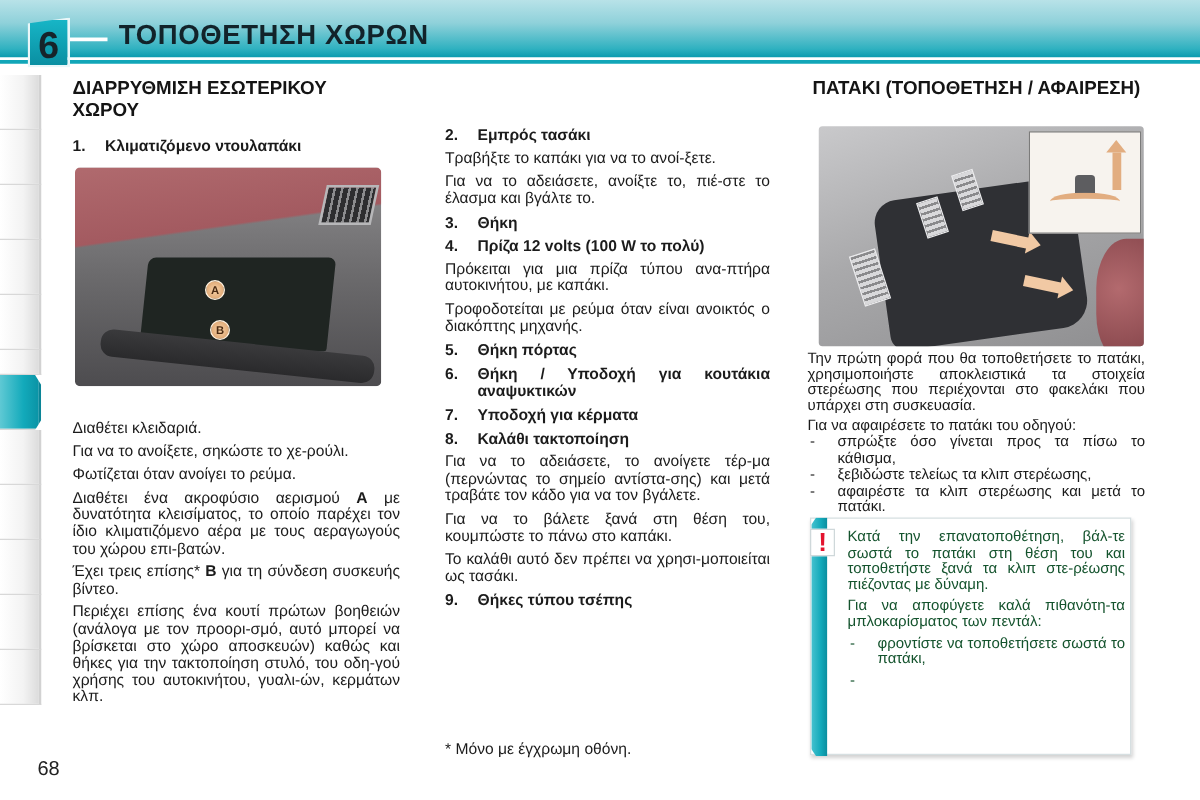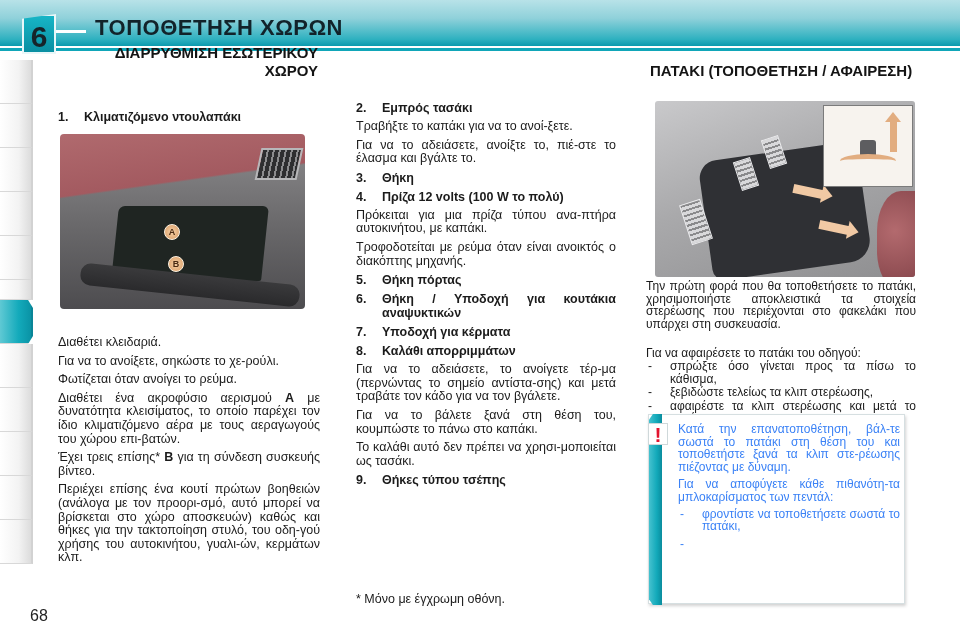--- a/index.html
+++ b/index.html
@@ -45,21 +45,21 @@
 
   
   .section-heading { position: absolute; font-size: 15px; font-weight: bold; line-height: 18px; color: #141414; }
   .body-text { font-size: 12.5px; line-height: 13.6px; color: #1b1b1b; text-align: justify; }
   .para { margin-bottom: 5px; }
   .item-title { font-size: 12.5px; font-weight: bold; line-height: 14px; margin-bottom: 5px; display: flex; }
   .item-num { width: 26px; flex-shrink: 0; }
   .item-text { flex: 1; }
 
   
-  .col1-title { left: 58px; top: 44px; width: 260px; text-align: right; }
+  .col1-title { left: 58px; top: 62px; width: 260px; }
   .col1-item1 { position: absolute; left: 58px; top: 110px; width: 260px; }
   .photo-glovebox {
     position: absolute; left: 60px; top: 134px; width: 245px; height: 175px;
     background:
       linear-gradient(172deg, #b06a6e 0%, #a35a60 30%, transparent 31%),
       linear-gradient(180deg, #8d8c8e 0%, #6b6a6c 50%, #4d4c4f 100%);
     border-radius: 4px; overflow: hidden;
   }
   .glove-cavity {
     position: absolute; left: 55px; top: 72px; width: 150px; height: 75px;
@@ -135,21 +135,21 @@
   .warning-bar {
     position: absolute; left: 649px; top: 414px; width: 13px; height: 191px;
     background: linear-gradient(to right, #46c2cf, #12a9ba 60%, #0a8c9d);
     clip-path: polygon(0 3%, 30% 0, 100% 0, 100% 100%, 30% 100%, 0 97%);
   }
   .warning-icon {
     position: absolute; left: 648px; top: 423px; width: 20px; height: 22px;
     background: #ffffff; border: 1px solid #cfd8da;
     color: #e3132e; font-weight: bold; font-size: 21px; line-height: 22px; text-align: center;
   }
-  .warning-body { position: absolute; left: 678px; top: 423px; width: 222px; font-size: 12px; line-height: 12.6px; color: #3b82f6; }
+  .warning-body { position: absolute; left: 678px; top: 423px; width: 222px; font-size: 12px; line-height: 12.6px; color: #14532d; }
   .warning-body .para { margin-bottom: 5px; text-align: justify; }
 
   
   .page-number { position: absolute; left: 30px; top: 607px; font-size: 16px; color: #222; }
   .watermark { position: absolute; left: 680px; top: 612px; font-size: 26px; color: #9a9a9a; letter-spacing: 0.2px; margin-top: 42px; }
 </style>
 </head>
 <body>
 
 <div class="header"></div>
@@ -226,21 +226,21 @@
   <div class="item-title">
     <span class="item-num">6.</span>
     <span class="item-text">Θήκη / Υποδοχή για κουτάκια αναψυκτικών</span>
   </div>
   <div class="item-title">
     <span class="item-num">7.</span>
     <span class="item-text">Υποδοχή για κέρματα</span>
   </div>
   <div class="item-title">
     <span class="item-num">8.</span>
-    <span class="item-text">Καλάθι απορριμμάτων</span>
+    <span class="item-text">Καλάθι τακτοποίηση</span>
   </div>
   <p class="para">Για να το αδειάσετε, το ανοίγετε τέρ-μα (περνώντας το σημείο αντίστα-σης) και μετά τραβάτε τον κάδο για να τον βγάλετε.</p>
   <p class="para">Για να το βάλετε ξανά στη θέση του, κουμπώστε το πάνω στο καπάκι.</p>
   <p class="para">Το καλάθι αυτό δεν πρέπει να χρησι-μοποιείται ως τασάκι.</p>
 
   <div class="item-title">
     <span class="item-num">9.</span>
     <span class="item-text">Θήκες τύπου τσέπης</span>
   </div>
 </div>
@@ -258,42 +258,42 @@
   <div class="mat-arrow" style="left:138px; top:86px"></div>
   <div class="mat-arrow" style="left:164px; top:122px"></div>
   <div class="inset">
     <div class="inset-clip"></div>
     <div class="inset-ring"></div>
     <div class="inset-arrow"></div>
   </div>
 </div>
 
 <div class="col3-body">
-  <p class="para" style="text-align:justify; margin-bottom:17px">Την πρώτη φορά που θα τοποθετήσετε το πατάκι, χρησιμοποιήστε αποκλειστικά τα στοιχεία στερέωσης που περιέχονται στο φακελάκι που υπάρχει στη συσκευασία.</p>
+  <p class="para" style="text-align:justify; margin-bottom:4px">Την πρώτη φορά που θα τοποθετήσετε το πατάκι, χρησιμοποιήστε αποκλειστικά τα στοιχεία στερέωσης που περιέχονται στο φακελάκι που υπάρχει στη συσκευασία.</p>
   <p class="para" style="margin-bottom:0">Για να αφαιρέσετε το πατάκι του οδηγού:</p>
   <div class="bullet">
     <span class="bullet-dash">-</span>
     <span class="bullet-text">σπρώξτε όσο γίνεται προς τα πίσω το κάθισμα,</span>
   </div>
   <div class="bullet">
     <span class="bullet-dash">-</span>
     <span class="bullet-text">ξεβιδώστε τελείως τα κλιπ στερέωσης,</span>
   </div>
   <div class="bullet">
     <span class="bullet-dash">-</span>
     <span class="bullet-text">αφαιρέστε τα κλιπ στερέωσης και μετά το πατάκι.</span>
   </div>
 </div>
 
 <div class="warning-box"></div>
 <div class="warning-bar"></div>
 <div class="warning-icon">!</div>
 <div class="warning-body">
   <p class="para">Κατά την επανατοποθέτηση, βάλ-τε σωστά το πατάκι στη θέση του και τοποθετήστε ξανά τα κλιπ στε-ρέωσης πιέζοντας με δύναμη.</p>
-  <p class="para" style="margin-bottom:4px">Για να αποφύγετε κάθε πιθανότη-τα μπλοκαρίσματος των πεντάλ:</p>
+  <p class="para" style="margin-bottom:4px">Για να αποφύγετε καλά πιθανότη-τα μπλοκαρίσματος των πεντάλ:</p>
   <div class="bullet" style="margin-bottom:5px">
     <span class="bullet-dash">-</span>
     <span class="bullet-text">φροντίστε να τοποθετήσετε σωστά το πατάκι,</span>
   </div>
   <div class="bullet">
     <span class="bullet-dash">-</span>
   </div>
 </div>
 
 <div class="page-number">68</div>

